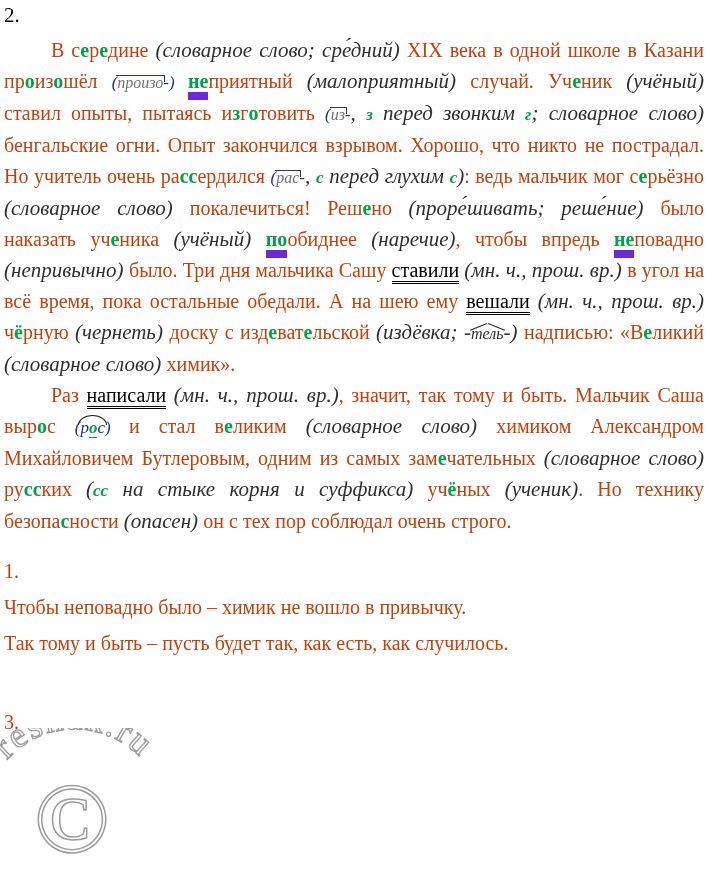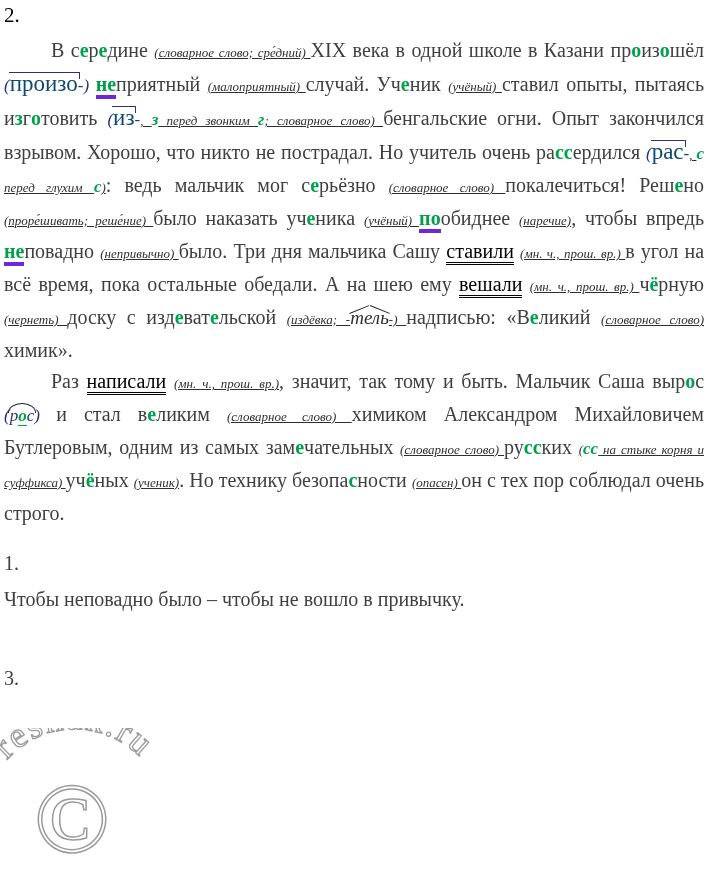--- a/index.html
+++ b/index.html
@@ -16,36 +16,36 @@
   .para{
     text-align:justify;font-size:20px;line-height:31px;margin:0;
   }
   .para.first{margin-top:7px;}
   .indent{text-indent:47px;}
   .line{font-size:20px;line-height:31px;margin:5px 0;text-align:left;}
   .gap-md{height:14px;}
   .gap-lg{height:38px;}
 
   
-  .seg-n{color:#404040;}
+  .seg-n{color:#c2410c;}
   .seg-g{color:#00A14B;font-weight:bold;}
-  .seg-gu{color:#00A14B;font-weight:bold;border-bottom:4px solid #6d28d9;}
+  .seg-gu{color:#00A14B;font-weight:bold;border-bottom:8px solid #6d28d9;}
   .seg-du{color:#000;border-bottom:3px double #000;}
-  .seg-a{color:#2F2F2F;font-style:italic;font-size:13px;text-decoration:underline;}
+  .seg-a{color:#2F2F2F;font-style:italic;font-size:21px;}
   .seg-ag{color:#00A14B;font-weight:bold;font-style:italic;font-size:17px;}
   .seg-agu{color:#00A14B;font-weight:bold;font-style:italic;font-size:17px;border-bottom:1.5px solid #00A14B;}
   .seg-b{color:#27357E;font-style:italic;font-size:17px;}
   .seg-pref{
-    color:#0c4a6e;font-size:23px;position:relative;
+    color:#737373;font-style:italic;font-size:16px;position:relative;
   }
   .seg-pref::after{
     content:"";position:absolute;left:-1px;right:-2px;top:1px;height:6px;
     border-top:1.4px solid #27357E;border-right:1.4px solid #27357E;
   }
-  .seg-hat{color:#2F2F2F;font-style:italic;font-size:19px;position:relative;}
+  .seg-hat{color:#2F2F2F;font-style:italic;font-size:16px;position:relative;}
   .seg-hat::before{
     content:"";position:absolute;left:-2px;top:-2px;width:55%;height:1.4px;
     background:#222;transform-origin:100% 50%;transform:rotate(-22deg);
   }
   .seg-hat::after{
     content:"";position:absolute;right:-2px;top:-2px;width:55%;height:1.4px;
     background:#222;transform-origin:0 50%;transform:rotate(22deg);
   }
   .seg-root{font-style:italic;font-size:17px;position:relative;white-space:nowrap;}
   .seg-root::before{
@@ -72,16 +72,17 @@
 
 <div class="header">
   <span>2.</span>
 </div>
 
 <div class="content" id="content">
     <p class="para indent first"><span class="seg-n">В с</span><span class="seg-g">е</span><span class="seg-n">р</span><span class="seg-g">е</span><span class="seg-n">дине </span><span class="seg-a">(словарное слово; сре́дний) </span><span class="seg-n">XIX века в одной школе в Казани пр</span><span class="seg-g">о</span><span class="seg-n">из</span><span class="seg-g">о</span><span class="seg-n">шёл </span><span class="seg-b">(</span><span class="seg-pref">произо</span><span class="seg-b">-) </span><span class="seg-gu">не</span><span class="seg-n">приятный </span><span class="seg-a">(малоприятный) </span><span class="seg-n">случай. Уч</span><span class="seg-g">е</span><span class="seg-n">ник </span><span class="seg-a">(учёный) </span><span class="seg-n">ставил опыты, пытаясь и</span><span class="seg-g">з</span><span class="seg-n">г</span><span class="seg-g">о</span><span class="seg-n">товить </span><span class="seg-b">(</span><span class="seg-pref">из</span><span class="seg-b">-</span><span class="seg-a">, </span><span class="seg-ag">з</span><span class="seg-a"> перед звонким </span><span class="seg-ag">г</span><span class="seg-a">; словарное слово) </span><span class="seg-n">бенгальские огни. Опыт закончился взрывом. Хорошо, что никто не пострадал. Но учитель очень ра</span><span class="seg-g">сс</span><span class="seg-n">ердился </span><span class="seg-b">(</span><span class="seg-pref">рас</span><span class="seg-b">-</span><span class="seg-a">, </span><span class="seg-ag">с</span><span class="seg-a"> перед глухим </span><span class="seg-ag">с</span><span class="seg-a">)</span><span class="seg-n">: ведь мальчик мог с</span><span class="seg-g">е</span><span class="seg-n">рьёзно </span><span class="seg-a">(словарное слово) </span><span class="seg-n">покалечиться! Реш</span><span class="seg-g">е</span><span class="seg-n">но </span><span class="seg-a">(проре́шивать; реше́ние) </span><span class="seg-n">было наказать уч</span><span class="seg-g">е</span><span class="seg-n">ника </span><span class="seg-a">(учёный) </span><span class="seg-gu">по</span><span class="seg-n">обиднее </span><span class="seg-a">(наречие)</span><span class="seg-n">, чтобы впредь </span><span class="seg-gu">не</span><span class="seg-n">повадно </span><span class="seg-a">(непривычно) </span><span class="seg-n">было. Три дня мальчика Сашу </span><span class="seg-du">ставили</span><span class="seg-n"> </span><span class="seg-a">(мн. ч., прош. вр.) </span><span class="seg-n">в угол на всё время, пока остальные обедали. А на шею ему </span><span class="seg-du">вешали</span><span class="seg-n"> </span><span class="seg-a">(мн. ч., прош. вр.) </span><span class="seg-n">ч</span><span class="seg-g">ё</span><span class="seg-n">рную </span><span class="seg-a">(чернеть) </span><span class="seg-n">доску с изд</span><span class="seg-g">е</span><span class="seg-n">ват</span><span class="seg-g">е</span><span class="seg-n">льской </span><span class="seg-a">(издёвка; -</span><span class="seg-hat">тель</span><span class="seg-a">-) </span><span class="seg-n">надписью: «В</span><span class="seg-g">е</span><span class="seg-n">ликий </span><span class="seg-a">(словарное слово) </span><span class="seg-n">химик».</span></p>
     <p class="para indent"><span class="seg-n">Раз </span><span class="seg-du">написали</span><span class="seg-n"> </span><span class="seg-a">(мн. ч., прош. вр.)</span><span class="seg-n">, значит, так тому и быть. Мальчик Саша выр</span><span class="seg-g">о</span><span class="seg-n">с </span><span class="seg-b">(</span><span class="seg-root"><span class="seg-b">р</span><span class="seg-agu">о</span><span class="seg-b">с</span></span><span class="seg-b">) </span><span class="seg-n">и стал в</span><span class="seg-g">е</span><span class="seg-n">ликим </span><span class="seg-a">(словарное слово) </span><span class="seg-n">химиком Александром Михайловичем Бутлеровым, одним из самых зам</span><span class="seg-g">е</span><span class="seg-n">чательных </span><span class="seg-a">(словарное слово) </span><span class="seg-n">ру</span><span class="seg-g">сс</span><span class="seg-n">ких </span><span class="seg-a">(</span><span class="seg-ag">сс</span><span class="seg-a"> на стыке корня и суффикса) </span><span class="seg-n">уч</span><span class="seg-g">ё</span><span class="seg-n">ных </span><span class="seg-a">(ученик)</span><span class="seg-n">. Но технику безопа</span><span class="seg-g">с</span><span class="seg-n">ности </span><span class="seg-a">(опасен) </span><span class="seg-n">он с тех пор соблюдал очень строго.</span></p>
     <div class="gap-md"></div>
     <p class="line"><span class="seg-n">1.</span></p>
-    <p class="line"><span class="seg-n">Чтобы неповадно было – чтобы не вошло в привычку.</span></p>
+    <p class="line"><span class="seg-n">Чтобы неповадно было – химик не вошло в привычку.</span></p>
+    <p class="line"><span class="seg-n">Так тому и быть – пусть будет так, как есть, как случилось.</span></p>
     <div class="gap-lg"></div>
     <p class="line"><span class="seg-n">3.</span></p>
   </div>
 
 </body></html>

